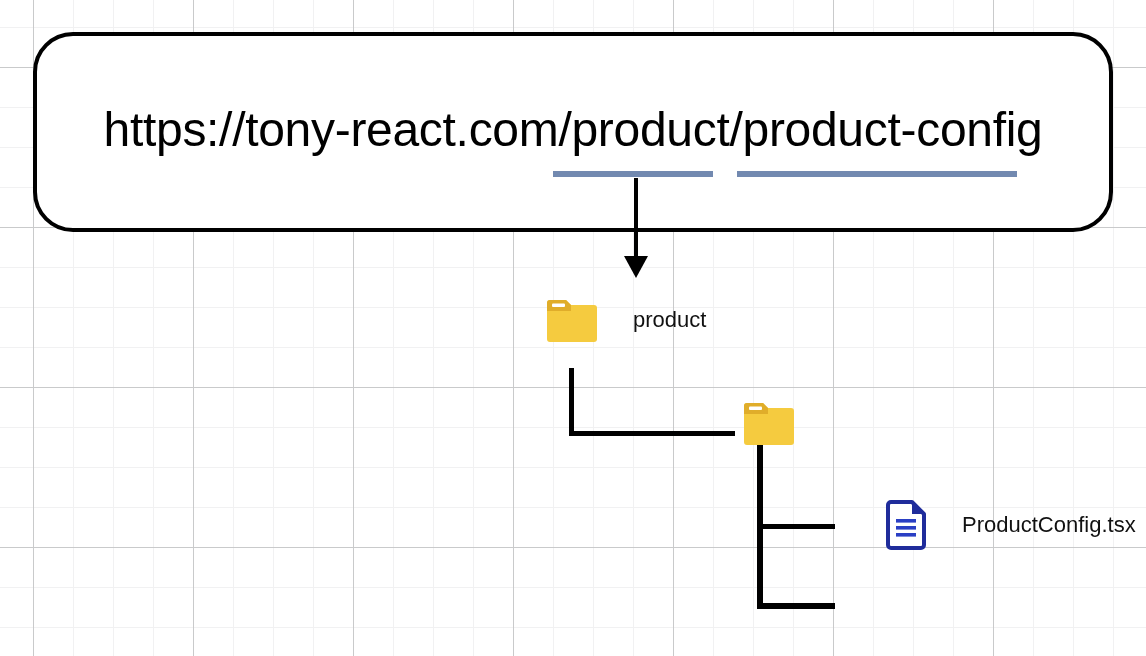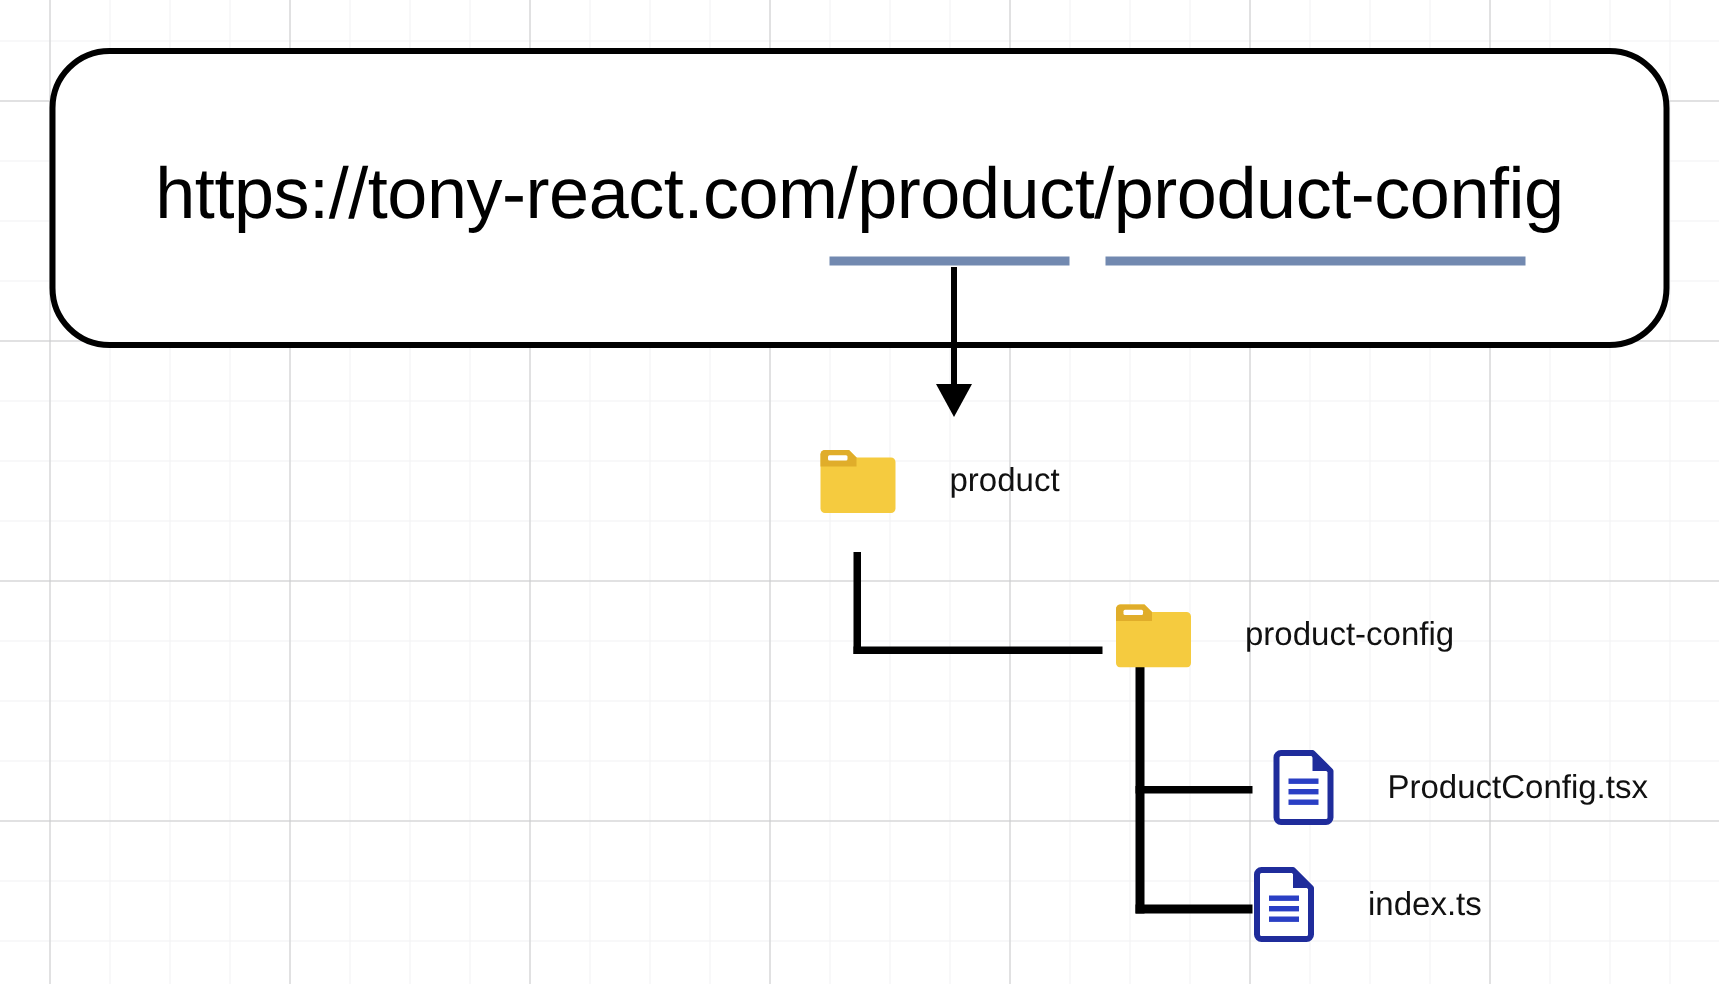--- a/index.html
+++ b/index.html
@@ -112,21 +112,21 @@
   .node-label {
     font-size: 22px;
     line-height: 1;
     color: #111111;
   }
   .folder-icon  { width: 52px; height: 45px; margin-right: 11px; flex: none; }
   .file-icon    { width: 42px; height: 50px; margin-right: 11px; flex: none; }
 
   #node-product        { left: 546px; top: 297px; }
   #node-product-config { left: 743px; top: 400px; }
-  #node-productconfig-tsx { left: 848px; top: 500px; }
+  #node-productconfig-tsx { left: 885px; top: 500px; }
   #node-index-ts       { left: 835px; top: 578px; }
 </style>
 </head>
 <body>
 
 <div id="canvas">
 
   <div id="url-card">
     <div id="url-text">https://tony-react.com/product/product-config</div>
   </div>
@@ -150,38 +150,27 @@
     </svg>
     <span class="node-label">product</span>
   </div>
 
   <div class="node" id="node-product-config">
     <svg class="folder-icon" viewBox="0 0 52 45">
       <path d="M1 6 a3 3 0 0 1 3 -3 h16 l5 5 h23 a3 3 0 0 1 3 3 v31 a3 3 0 0 1 -3 3 h-44 a3 3 0 0 1 -3 -3 Z" fill="#f5cb3f"></path>
       <path d="M1 6 a3 3 0 0 1 3 -3 h16 l5 5 v6 h-24 Z" fill="#e0ad2a"></path>
       <rect x="6" y="6.5" width="13" height="3.5" rx="1" fill="#ffffff"></rect>
     </svg>
-    <span class="node-label">product-config</span>
   </div>
 
   <div class="node" id="node-productconfig-tsx">
     <svg class="file-icon" viewBox="0 0 42 50">
       <path d="M3 5 a3 3 0 0 1 3 -3 h21 l12 12 v31 a3 3 0 0 1 -3 3 h-30 a3 3 0 0 1 -3 -3 Z" fill="#ffffff" stroke="#1f2c9b" stroke-width="4" stroke-linejoin="round"></path>
       <path d="M27 2 l12 12 h-12 Z" fill="#1f2c9b"></path>
       <rect x="11" y="19" width="20" height="3.6" fill="#2a3fc4"></rect>
       <rect x="11" y="26" width="20" height="3.6" fill="#2a3fc4"></rect>
       <rect x="11" y="33" width="20" height="3.6" fill="#2a3fc4"></rect>
     </svg>
     <span class="node-label">ProductConfig.tsx</span>
   </div>
 
-  <div class="node" id="node-index-ts">
-    <svg class="file-icon" viewBox="0 0 42 50">
-      <path d="M3 5 a3 3 0 0 1 3 -3 h21 l12 12 v31 a3 3 0 0 1 -3 3 h-30 a3 3 0 0 1 -3 -3 Z" fill="#ffffff" stroke="#1f2c9b" stroke-width="4" stroke-linejoin="round"></path>
-      <path d="M27 2 l12 12 h-12 Z" fill="#1f2c9b"></path>
-      <rect x="11" y="19" width="20" height="3.6" fill="#2a3fc4"></rect>
-      <rect x="11" y="26" width="20" height="3.6" fill="#2a3fc4"></rect>
-      <rect x="11" y="33" width="20" height="3.6" fill="#2a3fc4"></rect>
-    </svg>
-    <span class="node-label">index.ts</span>
-  </div>
 
 </div>
 
 </body></html>

